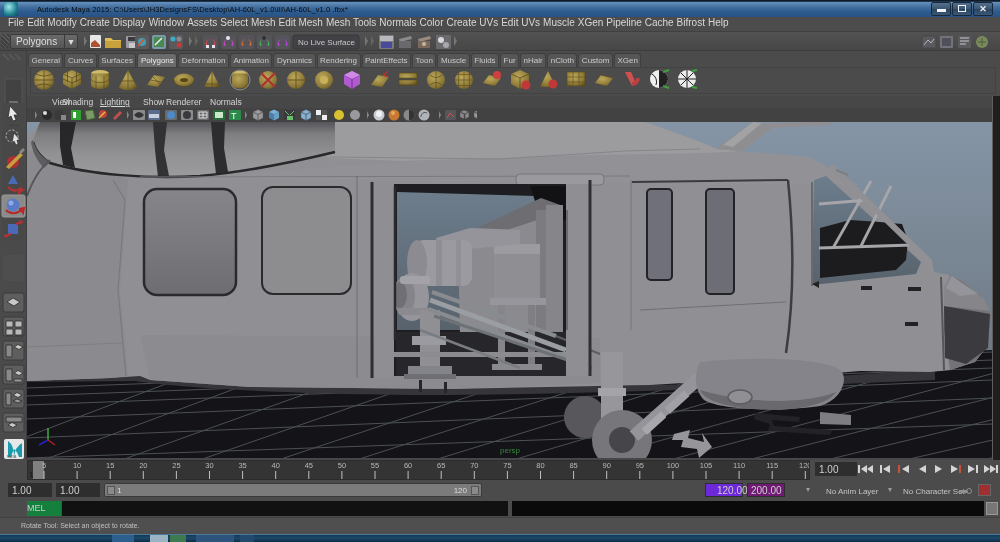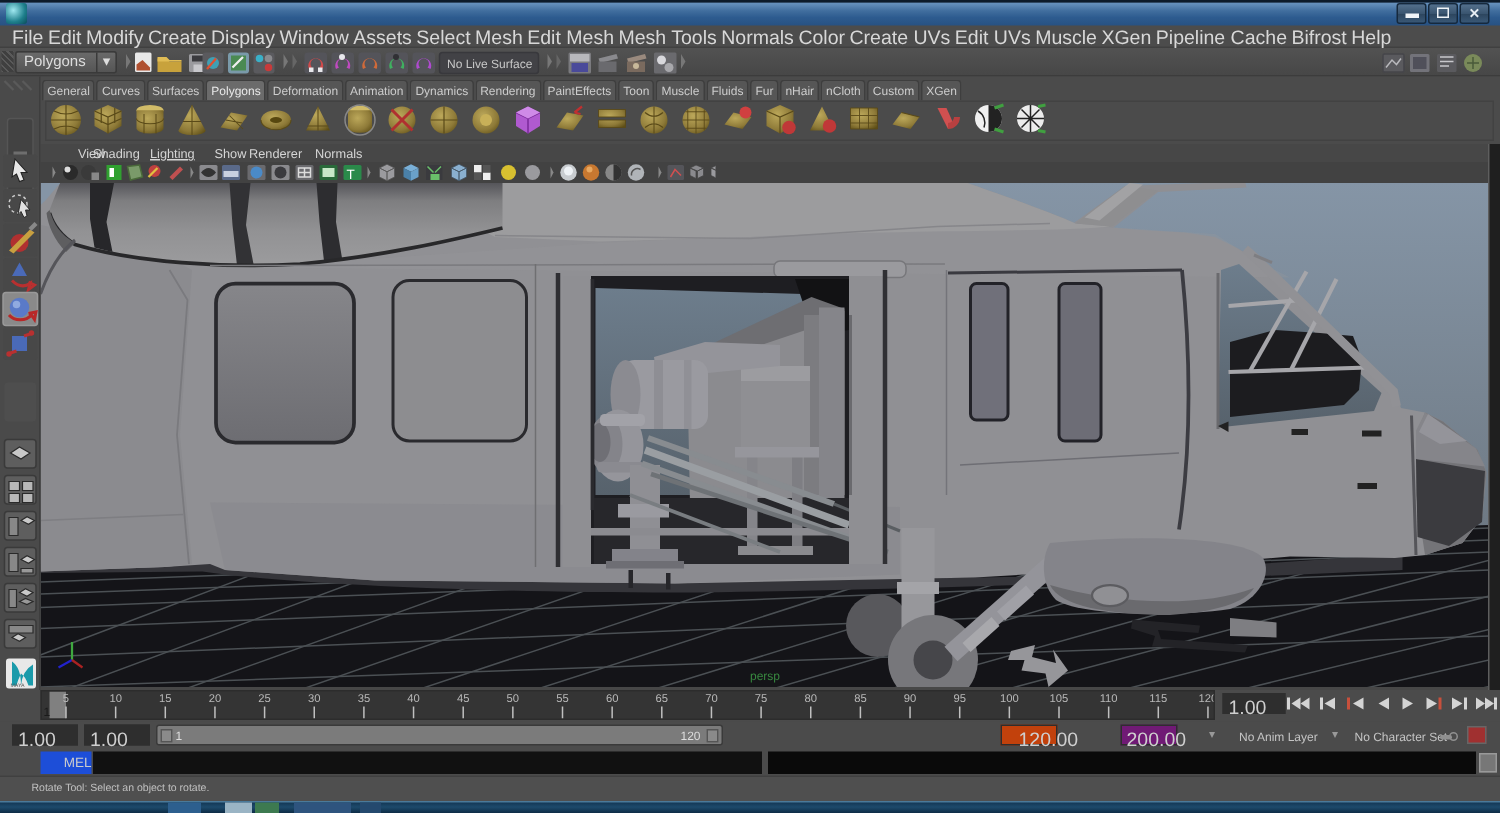--- a/index.html
+++ b/index.html
@@ -8,40 +8,40 @@
 .abs{position:absolute;}
 #root{position:relative;width:1000px;height:542px;}
 
 #titlebar{left:0;top:0;width:1000px;height:18px;
 background:linear-gradient(#0d1b2a 0%,#0d1b2a 7%,#6590bc 13%,#416e9e 40%,#2d5b8f 65%,#275081 100%);}
 #titletext{left:37px;top:5px;font-size:7.5px;color:#0a0a0a;white-space:nowrap;letter-spacing:0.1px;}
 .winbtn{top:2px;width:20px;height:14px;border:1px solid #16293c;border-radius:2px;
 background:linear-gradient(#54708c,#3a5570 50%,#2c455e 52%,#3a5876);color:#e8eef4;font-size:9px;text-align:center;line-height:13px;font-weight:bold;}
 
 #menubar{left:0;top:17px;width:1000px;height:15px;background:#4c4c4c;color:#d8d8d8;font-size:9px;border-bottom:1px solid #404040;}
-#menubar span{margin-right:3px;font-size:13px;}
+#menubar span{margin-right:3px;font-size:10px;}
 
 #statusline{left:0;top:32px;width:1000px;height:19px;background:linear-gradient(#525252,#474747);border-bottom:1px solid #3c3c3c;}
 .dd{background:linear-gradient(#6a6a6a,#555);border:1px solid #3a3a3a;color:#ddd;font-size:10px;border-radius:2px;}
 
 #shelfback{left:27px;top:51px;width:973px;height:45px;background:#4b4b4b;}
 #shelftabs{left:28px;top:53px;width:970px;height:14px;font-size:8px;color:#ccc;}
 .tab{display:inline-block;background:#565656;border:1px solid #3e3e3e;border-bottom:none;border-radius:3px 3px 0 0;padding:0 2.5px;height:14px;line-height:13px;margin-right:1px;}
 .tab.act{background:#6b6b6b;color:#e8e8e8;}
 #shelficons{left:30px;top:67px;width:966px;height:27px;background:#4b4b4b;border:1px solid #424242;}
 
 #toolcol{left:0;top:51px;width:27px;height:409px;background:#4a4a4a;border-right:1px solid #3e3e3e;}
 
 #timeslider{left:27px;top:460px;width:783px;height:20px;background:#343434;border:1px solid #2c2c2c;}
 #timectrl{left:810px;top:460px;width:190px;height:20px;background:#4b4b4b;}
 #rangeslider{left:0;top:481px;width:1000px;height:19px;background:#4b4b4b;}
 #cmdline{left:0;top:500px;width:1000px;height:17px;background:#4b4b4b;}
 #helpline{left:0;top:517px;width:1000px;height:17px;background:#4f4f4f;border-top:1px solid #404040;color:#c0c0c0;font-size:7px;}
 #taskbar{left:0;top:534px;width:1000px;height:8px;background:linear-gradient(#10314e,#1d4a6b 50%,#0d2c46);}
-.fld{background:#3a3a3a;border:1px solid #2e2e2e;color:#cfcfcf;font-size:13px;padding:1px 3px;}
+.fld{background:#3a3a3a;border:1px solid #2e2e2e;color:#cfcfcf;font-size:10px;padding:1px 3px;}
 </style>
 </head>
 <body>
 <div id="root">
 
   <div class="abs" id="vp" style="left:27px;top:96px;width:973px;height:364px;background:#474747;">
    <div class="abs" style="left:0;top:0;width:973px;height:12px;color:#d6d6d6;font-size:8.5px;">
      <span class="abs" style="left:10px;top:1px;margin-left:15px;">View</span>
         <span class="abs" style="left:35px;top:1px;">Shading</span>
         <span class="abs" style="left:73px;top:1px;text-decoration:underline;">Lighting</span>
@@ -354,20 +354,21 @@
 
       <rect x="419" y="380" width="3" height="12" fill="#26262a"></rect>
       <rect x="444" y="382" width="3" height="11" fill="#26262a"></rect>
     </g>
    </svg>
   </div>
 
   <div class="abs" style="left:992px;top:96px;width:8px;height:364px;background:#1f1f1f;border-left:1px solid #5e5e5e;"></div>
   <div class="abs" id="titlebar"></div>
   <div class="abs" style="left:4px;top:2px;width:14px;height:14px;border-radius:2px;background:radial-gradient(circle at 35% 35%,#9fe8f0,#1e7f8c 60%,#0a4a58);"></div>
+  <div class="abs" id="titletext">Autodesk Maya 2015: C:\Users\JH3DesignsFS\Desktop\AH-60L_v1.0\III\AH-60L_v1.0 .fbx*</div>
   <div class="abs winbtn" style="right:49px;">
       <div style="width:9px;height:3px;background:#f0f4f8;margin:6px auto 0;"></div>
     </div>
   <div class="abs winbtn" style="right:28px;">
       <div style="width:8px;height:7px;border:1px solid #f0f4f8;margin:2px auto 0;"></div>
     </div>
   <div class="abs winbtn" style="right:7px;">✕</div>
 
   <div class="abs" id="menubar">
    <span style="margin-left:8px;">File</span><span>Edit</span><span>Modify</span><span>Create</span><span>Display</span><span>Window</span><span>Assets</span><span>Select</span><span>Mesh</span><span>Edit Mesh</span><span>Mesh Tools</span><span>Normals</span><span>Color</span><span>Create UVs</span><span>Edit UVs</span><span>Muscle</span><span>XGen</span><span>Pipeline Cache</span><span>Bifrost</span><span>Help</span>
@@ -742,32 +743,32 @@
   </div>
   <div class="abs" id="rangeslider">
     <div class="abs fld" style="left:8px;top:2px;width:44px;height:14px;background:#2e2e2e;">1.00</div>
     <div class="abs fld" style="left:56px;top:2px;width:44px;height:14px;background:#2e2e2e;">1.00</div>
     <div class="abs" style="left:104px;top:2px;width:378px;height:14px;background:#7b7b7b;border:1px solid #3a3a3a;border-radius:2px;">
       <div class="abs" style="left:2px;top:2px;width:8px;height:9px;background:#8a8a8a;border:1px solid #555;"></div>
       <div class="abs" style="left:12px;top:2px;font-size:8px;color:#ddd;">1</div>
       <div class="abs" style="right:14px;top:2px;font-size:8px;color:#ddd;">120</div>
       <div class="abs" style="right:2px;top:2px;width:8px;height:9px;background:#8a8a8a;border:1px solid #555;"></div>
     </div>
-    <div class="abs fld" style="left:667px;top:2px;width:38px;height:14px;background:#c2410c;padding-left:11px;">120.00</div>
+    <div class="abs fld" style="left:705px;top:2px;width:38px;height:14px;background:#6d28d9;padding-left:11px;">120.00</div>
     <div class="abs fld" style="left:747px;top:2px;width:38px;height:14px;background:#701a75;">200.00</div>
     <div class="abs" style="left:806px;top:4px;color:#999;font-size:8px;">▾</div>
     <div class="abs" style="left:826px;top:6px;color:#c4c4c4;font-size:8px;">No Anim Layer</div>
     <div class="abs" style="left:888px;top:4px;color:#999;font-size:8px;">▾</div>
     <div class="abs" style="left:903px;top:6px;color:#c4c4c4;font-size:8px;">No Character Set</div>
     <div class="abs" style="left:960px;top:9px;width:8px;height:3px;background:#909090;border-radius:2px;"></div>
       <div class="abs" style="left:966px;top:7px;width:6px;height:6px;border:1.5px solid #909090;border-radius:50%;"></div>
     <div class="abs" style="left:978px;top:3px;width:13px;height:12px;background:#a03030;border:1px solid #666;"></div>
   </div>
   <div class="abs" id="cmdline">
-    <div class="abs" style="left:27px;top:1px;width:34px;height:15px;background:#1d4ed8;color:#ccc;font-size:9px;line-height:15px;text-align:right;">MEL</div>
+    <div class="abs" style="left:27px;top:1px;width:34px;height:15px;background:#15803d;color:#ccc;font-size:9px;line-height:15px;text-align:left;">MEL</div>
     <div class="abs" style="left:62px;top:1px;width:446px;height:15px;background:#111;"></div>
     <div class="abs" style="left:512px;top:1px;width:472px;height:15px;background:#0a0a0a;"></div>
     <div class="abs" style="left:986px;top:2px;width:12px;height:13px;background:#777;border:1px solid #999;"></div>
   </div>
   <div class="abs" id="helpline"><span style="margin-left:21px;line-height:16px;font-size:7px;">Rotate Tool: Select an object to rotate.</span></div>
   <div class="abs" id="taskbar">
     <div class="abs" style="left:0;top:0;width:1000px;height:1px;background:#4a7a9a;"></div>
     <div class="abs" style="left:112px;top:1px;width:22px;height:7px;background:#2d5f8e;"></div>
     <div class="abs" style="left:150px;top:1px;width:18px;height:7px;background:#9ab4c4;"></div>
     <div class="abs" style="left:170px;top:1px;width:16px;height:7px;background:#3d7a50;"></div>

